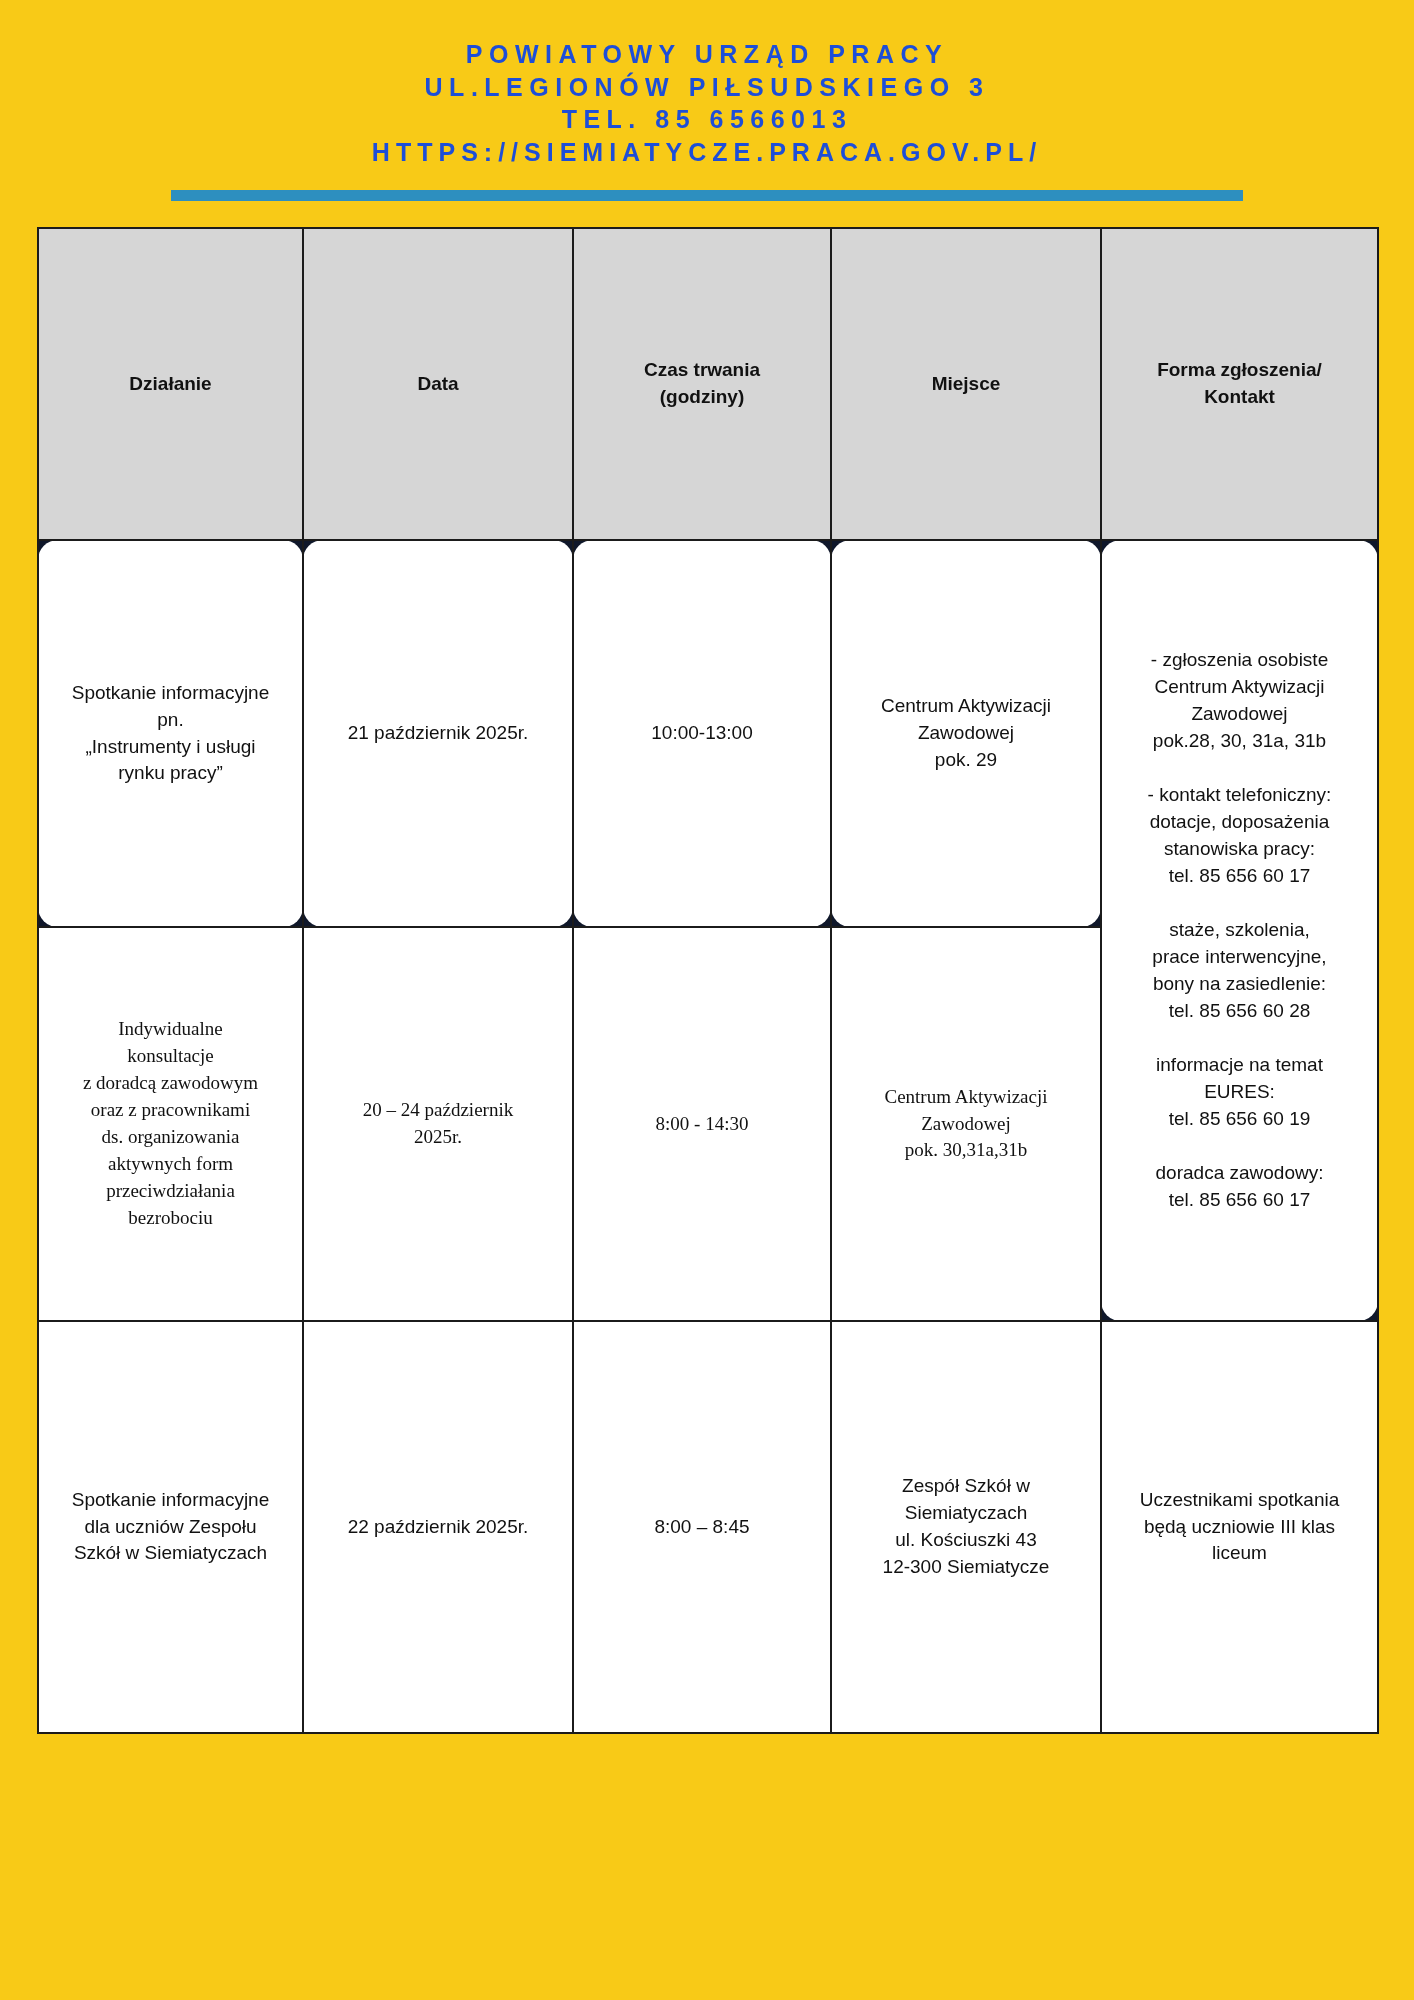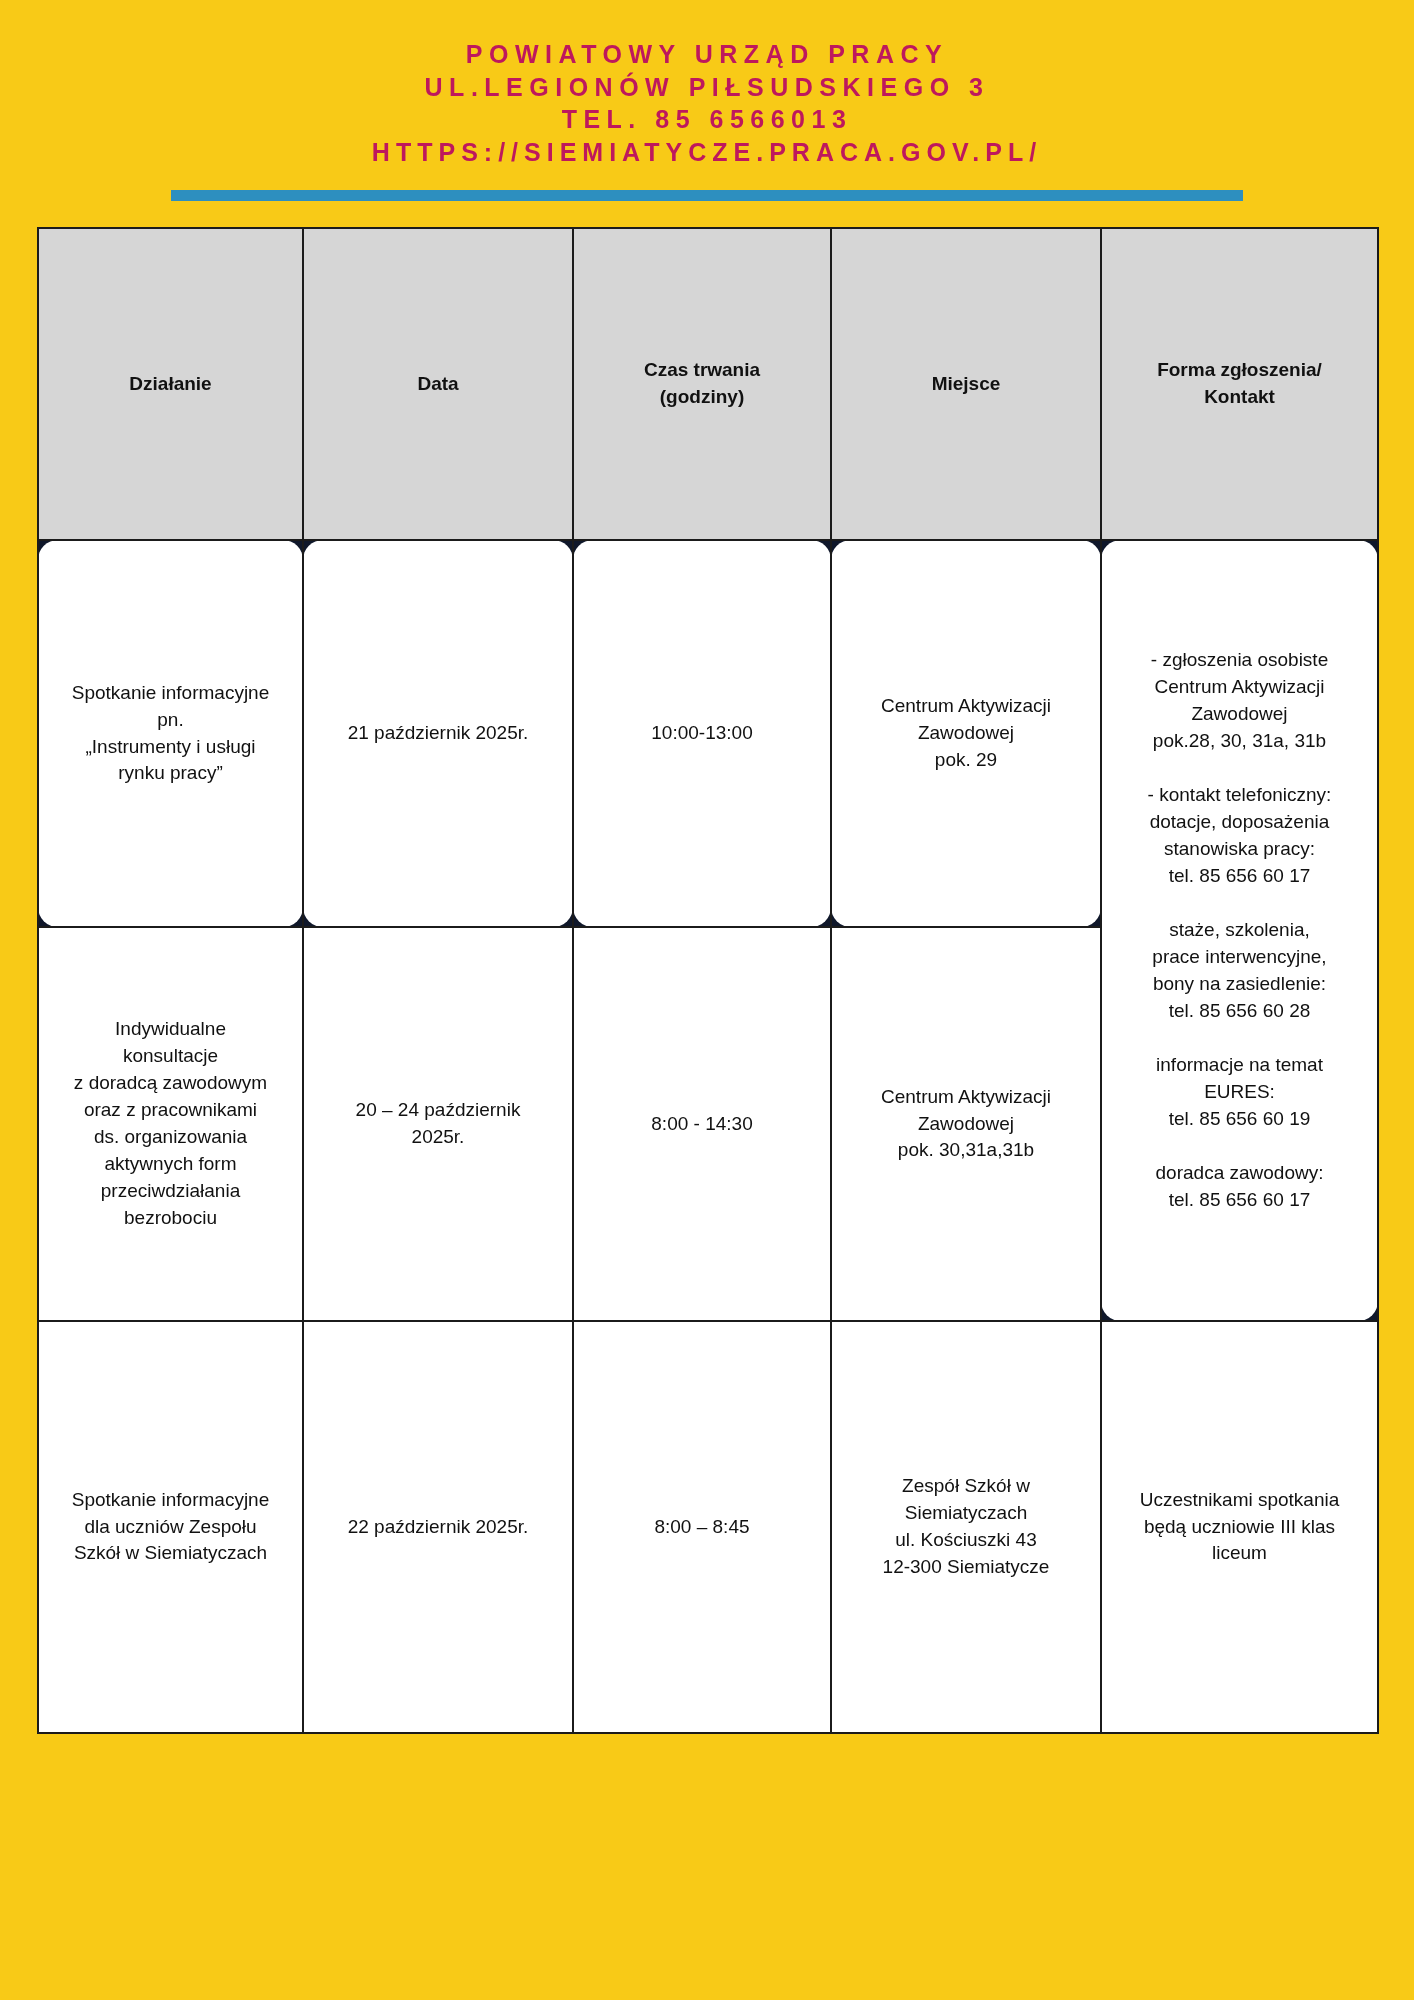--- a/index.html
+++ b/index.html
@@ -22,21 +22,21 @@
     box-sizing: border-box;
   }
 
   
   .header {
     padding-top: 38px;
     text-align: center;
   }
   .header-line {
     font-weight: bold;
-    color: #be185d;
+    color: #1d4ed8;
     font-size: 25px;
     letter-spacing: 6.5px;
     line-height: 1.30;
     white-space: pre;
   }
   .header-line.url {
     letter-spacing: 6px;
   }
 
   .rule-wrap {
@@ -80,21 +80,21 @@
     height: 290px;
   }
 
   col.c1 { width: 265px; }
   col.c2 { width: 270px; }
   col.c3 { width: 258px; }
   col.c4 { width: 270px; }
   col.c5 { width: 277px; }
 
   .row1 td { height: 365px; border-radius: 20px; }
-  .row2 td { height: 372px; }
+  .row2 td { height: 372px; font-family: Liberation Serif, serif; }
   .row3 td { height: 390px; }
 
   td.contact {
     vertical-align: middle;
     font-size: 19px;
     line-height: 1.42;
   }
 </style>
 </head>
 <body>

